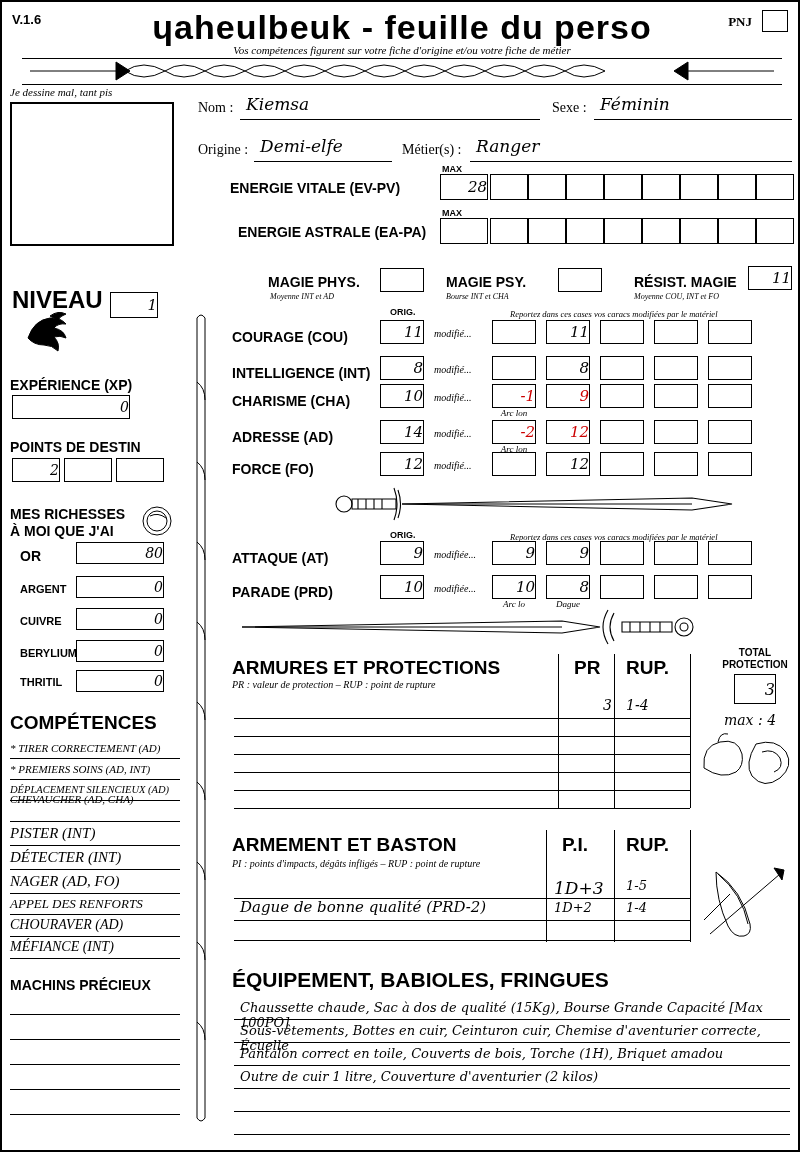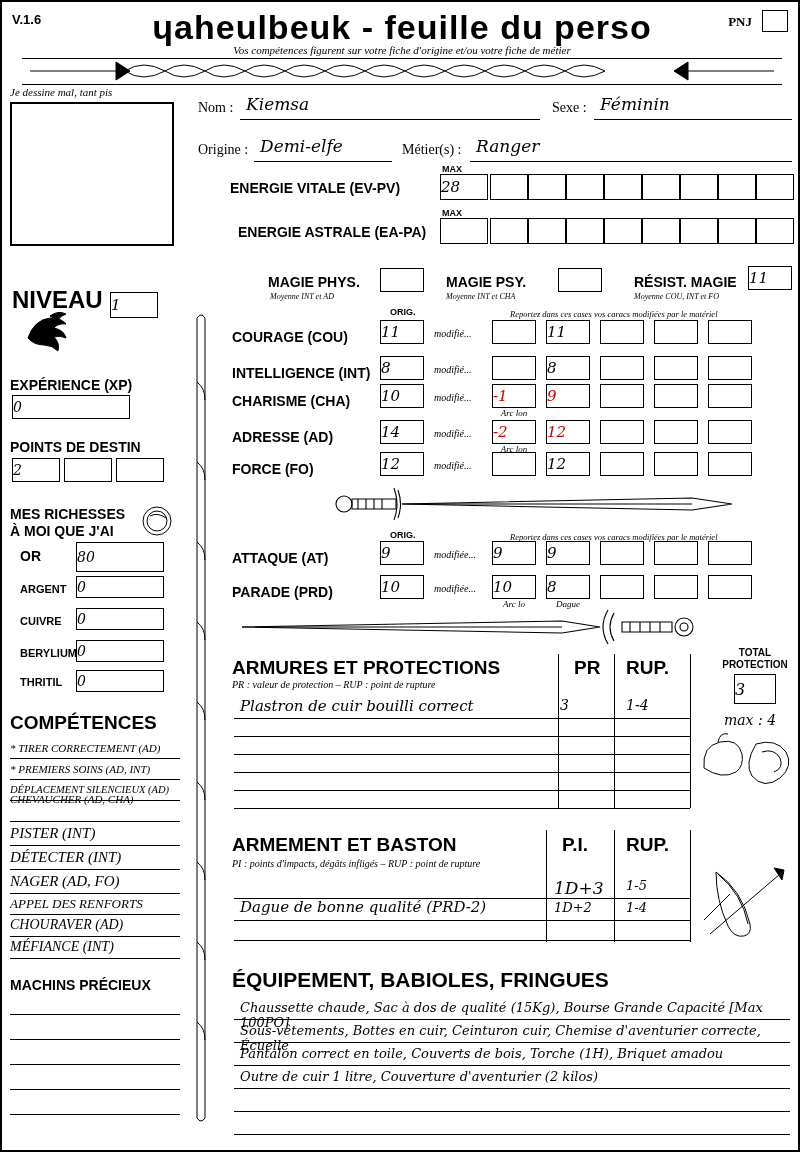--- a/index.html
+++ b/index.html
@@ -3,21 +3,21 @@
 <meta charset="utf-8">
 <style>
   html,body{margin:0;padding:0;background:#fff;}
   body{width:800px;height:1152px;font-family:"Liberation Serif",serif;color:#000;position:relative;overflow:hidden;}
   .sheet{position:absolute;left:0;top:0;width:800px;height:1152px;border:2px solid #000;box-sizing:border-box;}
   .hand{font-family:"DejaVu Serif",serif;font-style:italic;}
   .ttl{font-family:"Liberation Sans",sans-serif;font-weight:bold;}
   .abs{position:absolute;}
   .box{border:1px solid #000;background:#fff;box-sizing:border-box;}
   .ul{border-bottom:1px solid #000;box-sizing:border-box;}
-  .ctr{display:flex;align-items:center;justify-content:flex-start;}
+  .ctr{display:flex;align-items:center;justify-content:flex-end;}
 
   
   #version{left:10px;top:10px;font-size:13px;font-family:"Liberation Sans",sans-serif;font-weight:bold;}
   #maintitle{left:0;top:6px;width:800px;text-align:center;font-size:34px;letter-spacing:1px;font-family:"Liberation Sans",sans-serif;font-weight:bold;}
   #subtitle{left:0;top:42px;width:800px;text-align:center;font-size:11px;font-style:italic;font-family:"Liberation Serif",serif;}
   #pnjlab{right:46px;top:12px;font-size:13px;font-family:Liberation Serif, serif;font-weight:bold;}
   #pnjbox{right:10px;top:8px;width:26px;height:22px;}
   .rule{position:absolute;left:20px;width:760px;height:0;border-top:1px solid #000;}
   .deco{position:absolute;left:28px;top:56px;width:744px;height:26px;}
 
@@ -115,21 +115,21 @@
   <div class="abs box enbox" style="left:716px;top:216px;"></div>
   <div class="abs box enbox" style="left:754px;top:216px;"></div>
 
   <div class="abs ttl" style="left:266px;top:272px;font-size:14px;">MAGIE PHYS.</div>
   <div class="abs" style="left:268px;top:290px;font-size:8px;font-style:italic;">Moyenne INT et AD</div>
   <div class="abs box ctr" style="left:378px;top:266px;width:44px;height:24px;">
     <span class="hand" style="font-size:15px;"></span>
   </div>
 
   <div class="abs ttl" style="left:444px;top:272px;font-size:14px;">MAGIE PSY.</div>
-  <div class="abs" style="left:444px;top:290px;font-size:8px;font-style:italic;">Moyenne INT et CHA</div>
+  <div class="abs" style="left:444px;top:290px;font-size:8px;font-style:italic;">Bourse INT et CHA</div>
   <div class="abs box ctr" style="left:556px;top:266px;width:44px;height:24px;">
     <span class="hand" style="font-size:15px;"></span>
   </div>
 
   <div class="abs ttl" style="left:632px;top:272px;font-size:14px;">RÉSIST. MAGIE</div>
   <div class="abs" style="left:632px;top:290px;font-size:8px;font-style:italic;">Moyenne COU, INT et FO</div>
   <div class="abs box ctr" style="left:746px;top:264px;width:44px;height:24px;">
     <span class="hand" style="font-size:15px;">11</span>
   </div>
 
@@ -303,21 +303,21 @@
 
   <div class="abs leftlab" style="left:8px;top:504px;font-size:14px;">MES RICHESSES</div>
   <div class="abs leftlab" style="left:8px;top:521px;font-size:14px;">À MOI QUE J'AI</div>
   <svg class="abs" style="left:138px;top:502px;width:34px;height:34px;" viewBox="0 0 34 34">
     <circle cx="17" cy="17" r="14" fill="none" stroke="#000"></circle>
       <circle cx="17" cy="17" r="10" fill="none" stroke="#000"></circle>
     <path d="M10 12 q8 -4 16 2" fill="none" stroke="#000"></path>
   </svg>
 
   <div class="abs leftlab" style="left:18px;top:546px;font-size:14px;">OR</div>
-  <div class="abs box ctr" style="left:74px;top:540px;width:88px;height:30px;">
+  <div class="abs box ctr" style="left:74px;top:540px;width:88px;height:22px;">
       <span class="hand" style="font-size:14px;">80</span>
     </div>
   <div class="abs leftlab" style="left:18px;top:581px;font-size:11px;">ARGENT</div>
   <div class="abs box ctr" style="left:74px;top:574px;width:88px;height:22px;">
       <span class="hand" style="font-size:14px;">0</span>
     </div>
   <div class="abs leftlab" style="left:18px;top:613px;font-size:11px;">CUIVRE</div>
   <div class="abs box ctr" style="left:74px;top:606px;width:88px;height:22px;">
       <span class="hand" style="font-size:14px;">0</span>
     </div>
@@ -386,21 +386,20 @@
 
   <svg class="abs" style="left:694px;top:726px;width:98px;height:62px;" viewBox="0 0 98 62">
     <g stroke="#000" fill="none" stroke-width="1">
       <path d="M8 40 q-2 -22 16 -26 q18 -4 22 12 q2 12 -6 18 q-14 8 -32 -4 z"></path>
       <path d="M22 14 q2 -10 10 -8"></path>
       <path d="M60 16 q20 -6 30 8 q8 14 -6 26 q-16 12 -28 -2 q-8 -12 4 -32 z"></path>
       <path d="M66 24 q12 -4 18 6 q4 10 -6 14"></path>
     </g>
   </svg>
 
-  <div class="abs hand" style="left:238px;top:695px;font-size:15px;">Plastron de cuir bouilli correct</div>
   <div class="abs hand ctr" style="left:558px;top:695px;width:52px;font-size:14px;">3</div>
   <div class="abs hand" style="left:624px;top:695px;font-size:14px;">1-4</div>
   <div class="abs ul" style="left:232px;top:716px;width:456px;height:0;"></div>
   <div class="abs ul" style="left:232px;top:734px;width:456px;height:0;"></div>
   <div class="abs ul" style="left:232px;top:752px;width:456px;height:0;"></div>
   <div class="abs ul" style="left:232px;top:770px;width:456px;height:0;"></div>
   <div class="abs ul" style="left:232px;top:788px;width:456px;height:0;"></div>
   <div class="abs ul" style="left:232px;top:806px;width:456px;height:0;"></div>
   <div class="abs" style="left:556px;top:770px;width:0;height:36px;border-left:1px solid #000;"></div>
   <div class="abs" style="left:612px;top:770px;width:0;height:36px;border-left:1px solid #000;"></div>

